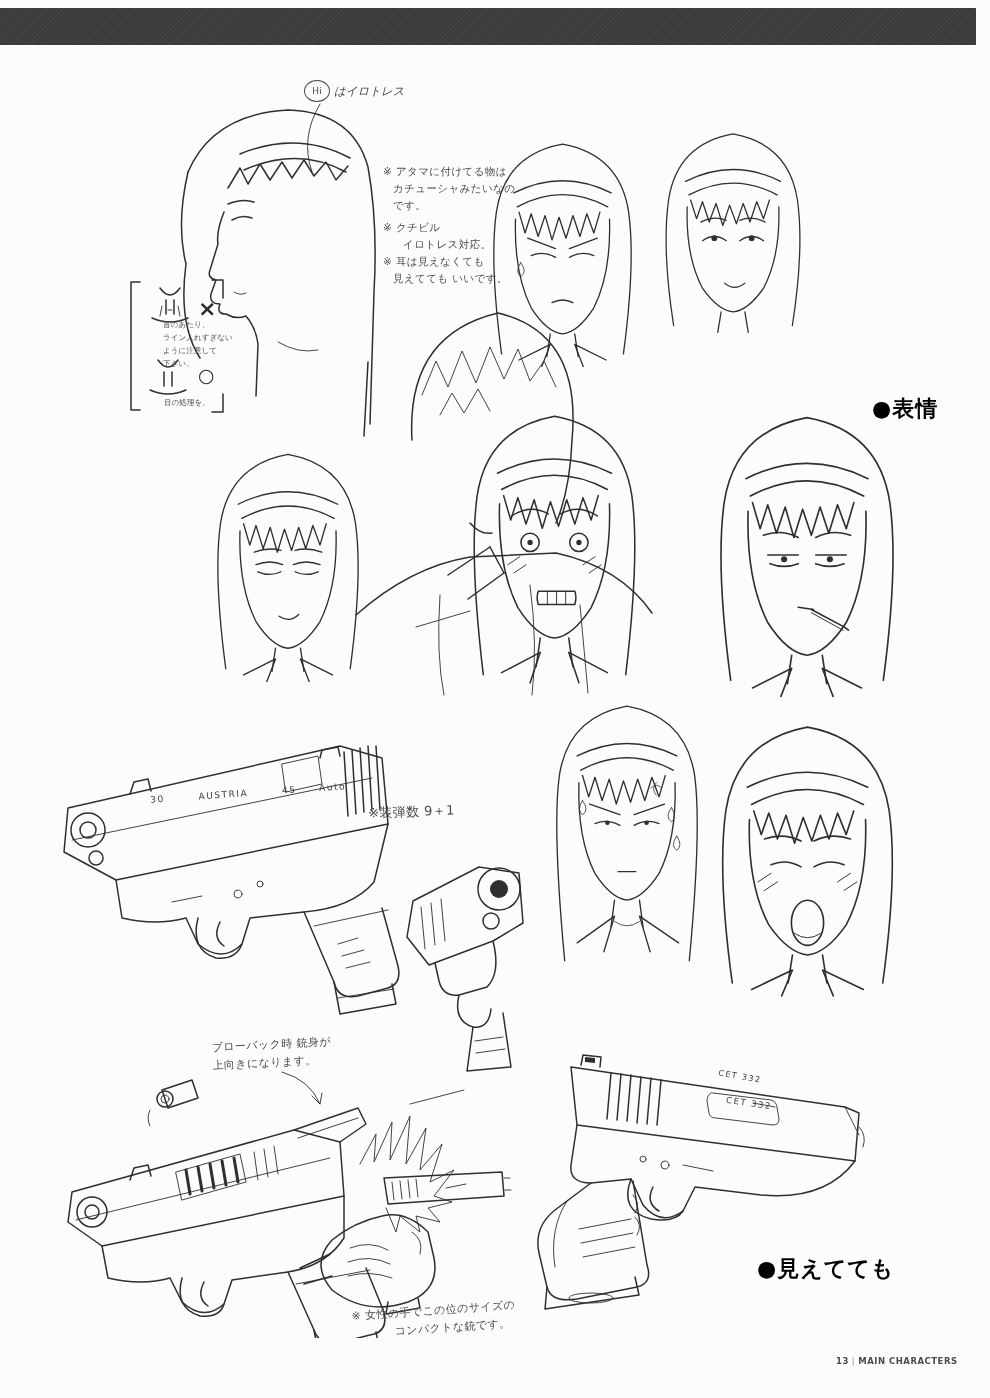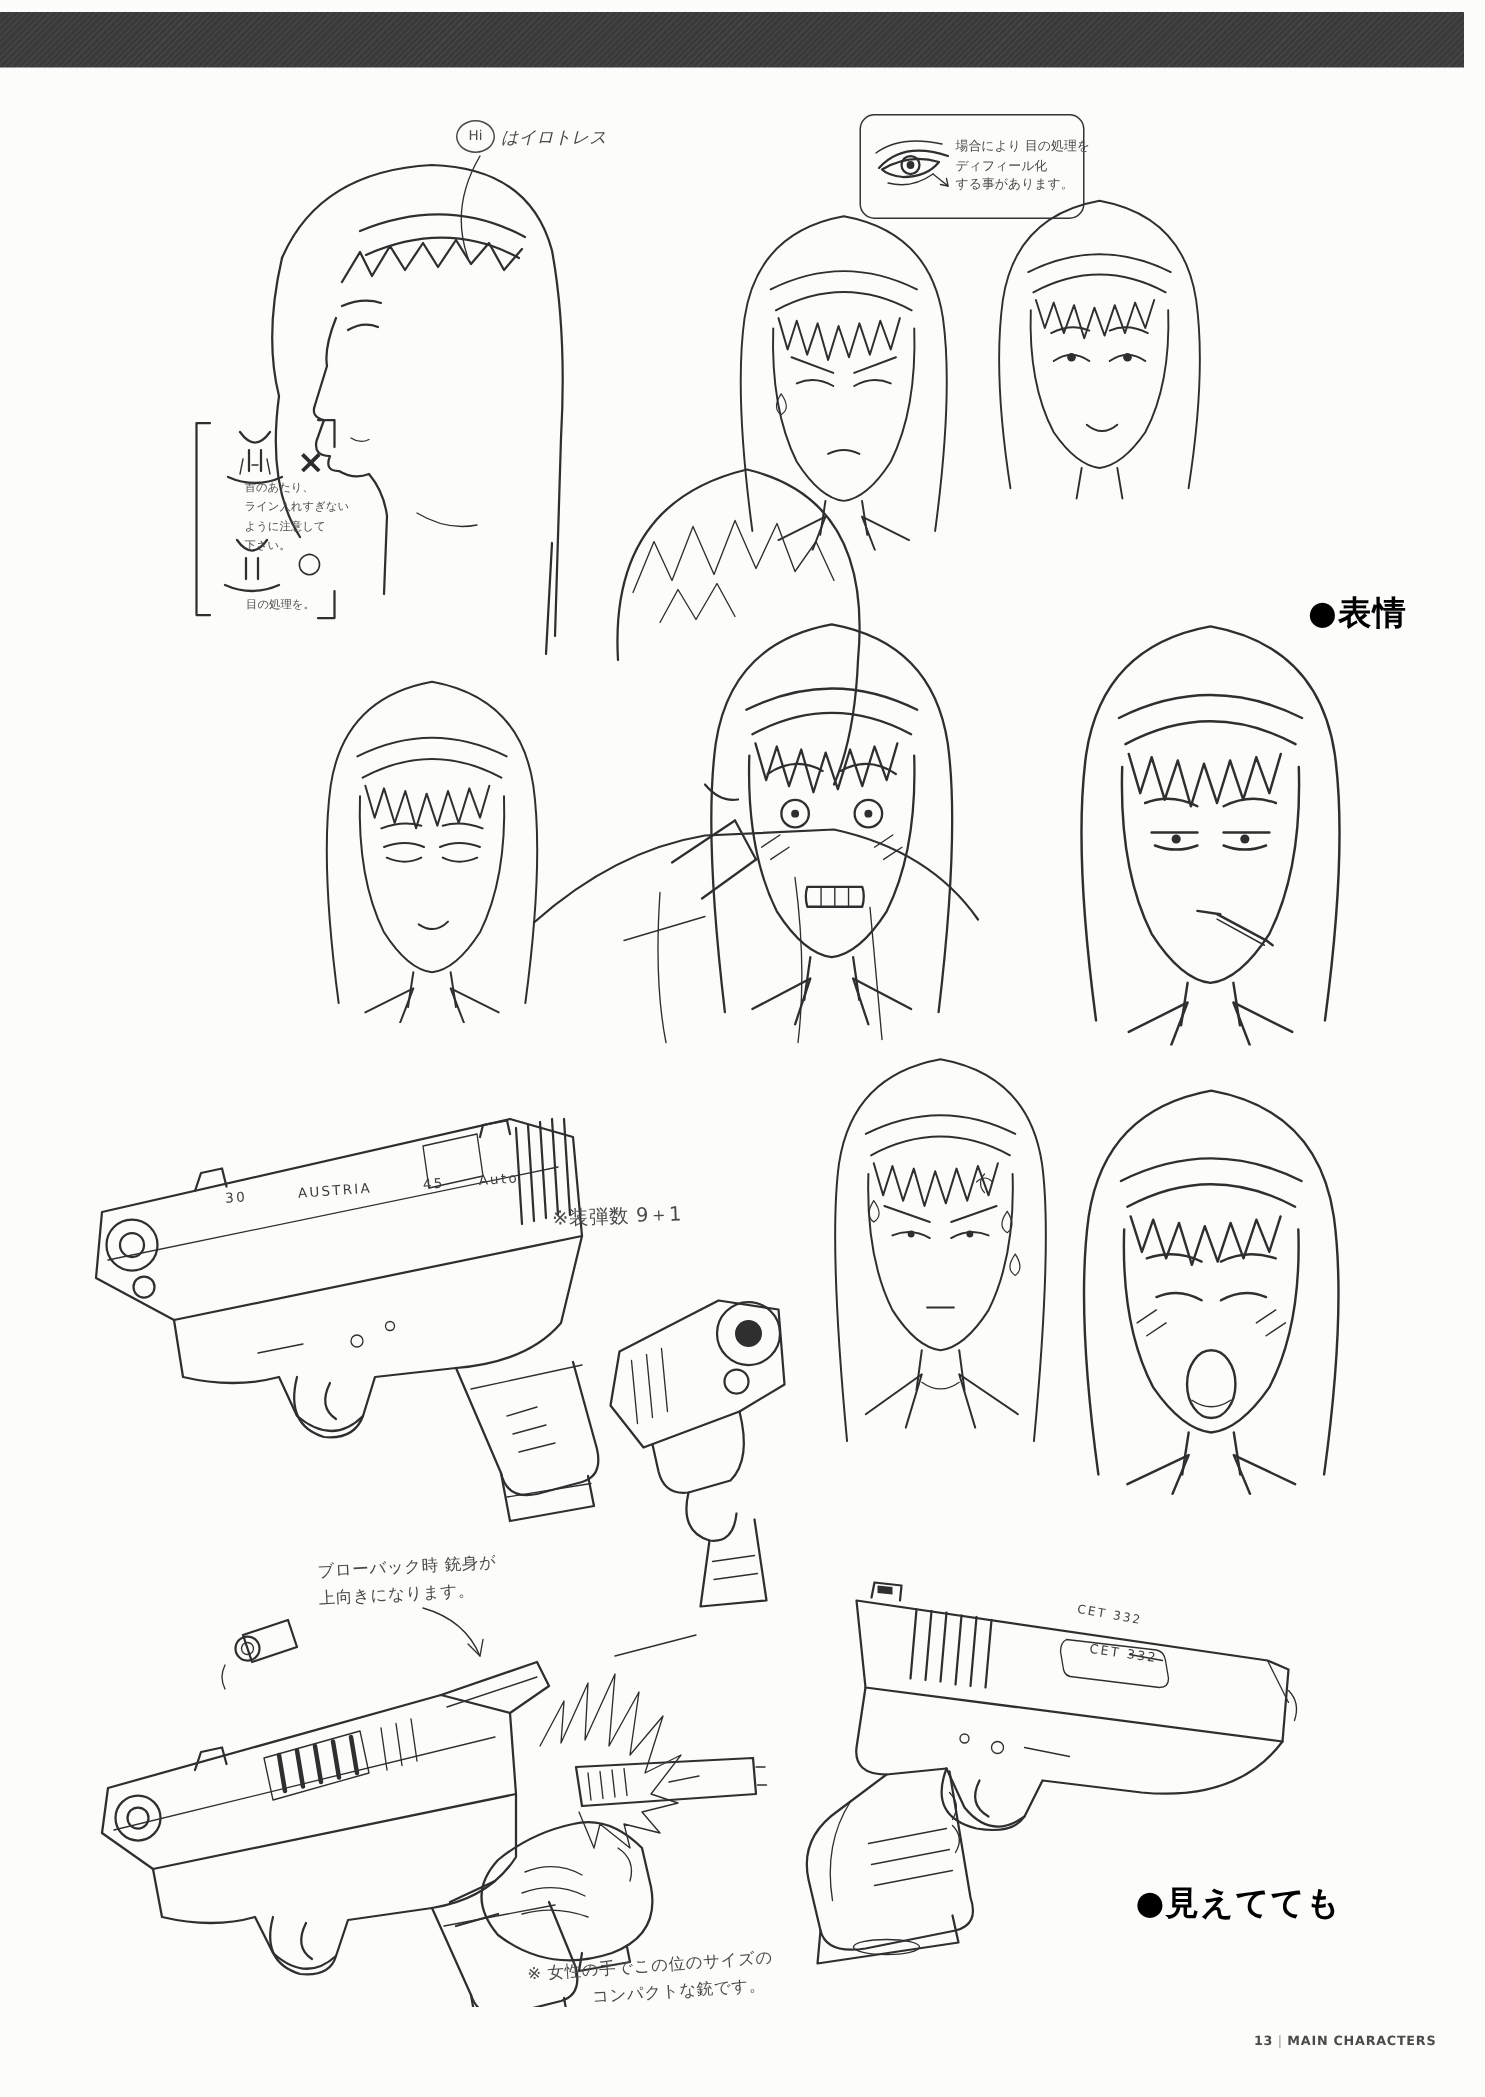--- a/index.html
+++ b/index.html
@@ -140,38 +140,30 @@
       <path d="M138,118 Q122,110 108,116"></path>
     <path d="M64,140 Q78,130 92,140"></path>
       <circle class="dk" cx="78" cy="137" r="3.4"></circle>
     <path d="M136,140 Q122,130 108,140"></path>
       <circle class="dk" cx="122" cy="137" r="3.4"></circle>
     <path d="M90,190 Q102,200 114,190"></path>
     <path d="M86,224 L82,248"></path>
       <path d="M114,224 L118,248"></path>
   </svg>
 
-  <div class="eye-box">
-    <svg class="sk" style="position:static;flex:0 0 58px" width="56" height="58" viewBox="0 0 56 58">
-      <path d="M6,30 Q22,12 52,22"></path>
-      <path d="M8,31 Q26,20 46,26 Q38,36 22,36 Q12,35 8,31 Z"></path>
-      <path class="thin" d="M12,40 Q28,44 42,34"></path>
-      <circle cx="27" cy="28" r="6"></circle>
-        <circle class="dk" cx="27" cy="28" r="2.6"></circle>
-      <path class="thin" d="M4,20 Q20,8 48,14"></path>
-      <path class="thin" d="M42,34 L52,42"></path>
-        <path class="thin" d="M47,41 L52,42 L51,37"></path>
-    </svg>
-    <div class="txt">
-      <span class="ln" style="display:block">場合により 目の処理を</span>
-      <span class="ln" style="display:block">ディフィール化</span>
-      <span class="ln" style="display:block">する事があります。</span>
-    </div>
+
+  <div class="hand" style="left:383px;top:163px;width:160px">
+    <span class="ln">※ アタマに付けてる物は</span>
+    <span class="ln ind1">カチューシャみたいなの</span>
+    <span class="ln ind1">です。</span>
+    <span class="ln" style="margin-top:6px">※ クチビル</span>
+    <span class="ln ind2">イロトレス対応。</span>
+    <span class="ln">※ 耳は見えなくても</span>
+    <span class="ln ind1">見えてても いいです。</span>
   </div>
-
 
   <div class="label" style="left:872px;top:394px">●表情</div>
 
   <svg class="sk" style="left:188px;top:442px" width="200" height="240" viewBox="0 0 200 270">
     <path d="M30,255 Q16,150 24,92 Q34,26 100,14 Q166,26 176,92 Q184,150 170,255"></path>
     <path d="M46,100 Q44,162 64,202 Q82,230 100,232 Q118,230 136,202 Q156,162 154,100"></path>
     <path d="M44,70 Q100,42 156,70"></path>
       <path d="M48,86 Q100,58 152,86"></path>
     <polyline points="50,92 57,116 64,94 72,120 80,96 88,124 96,98 104,122 112,96 120,120 128,94 136,116 143,92"></polyline>
     <path d="M62,124 Q78,118 92,122"></path>

